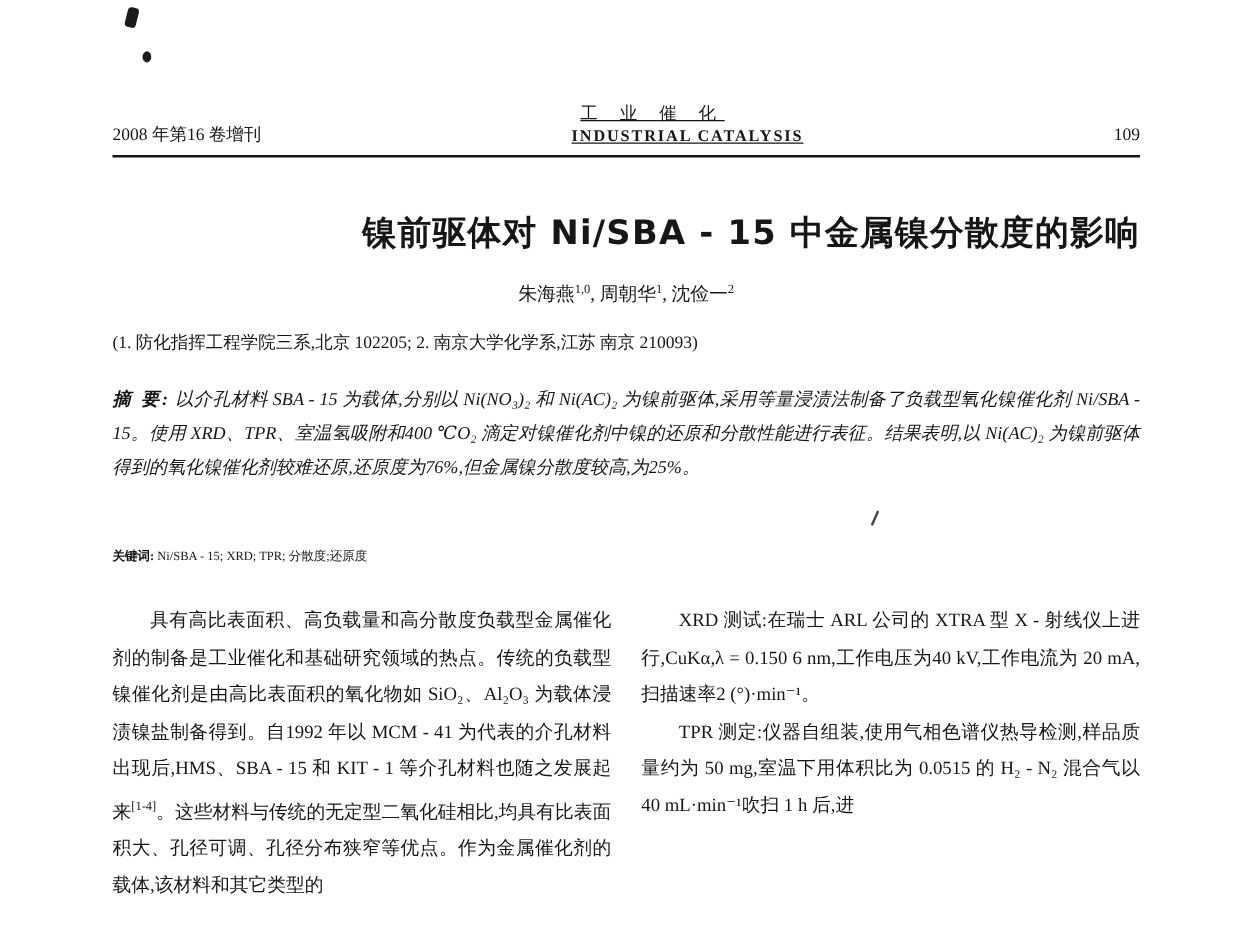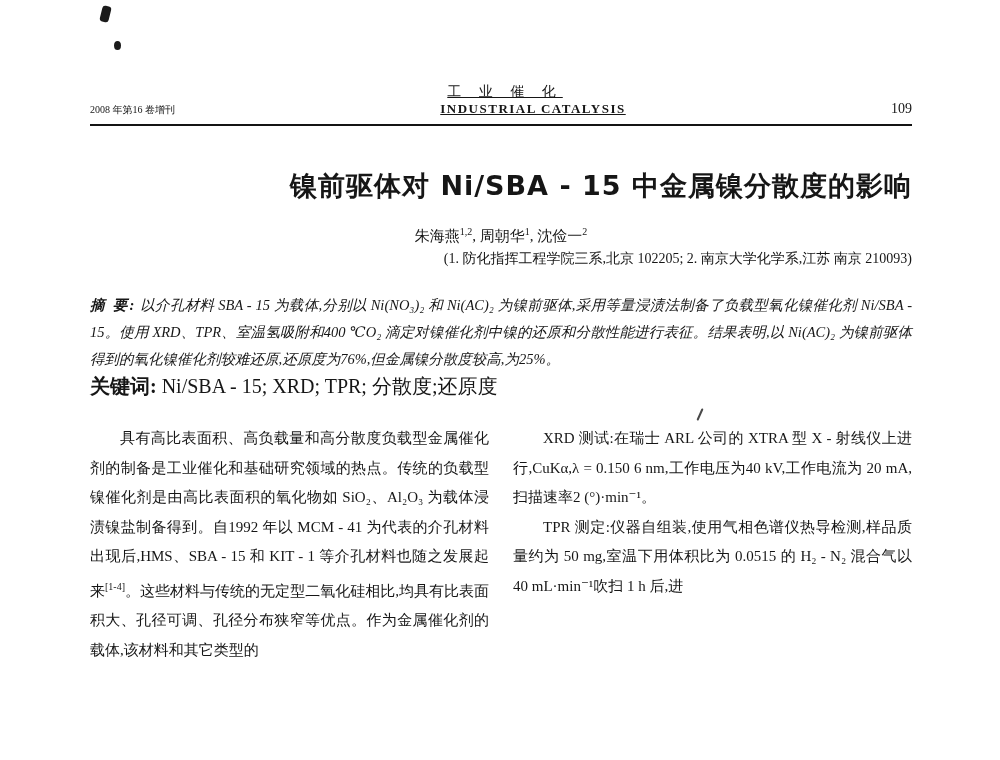--- a/index.html
+++ b/index.html
@@ -9,44 +9,44 @@
     margin:0 auto;
     background:#ffffff;
     color:#161616;
     overflow:hidden;
     font-family:"Liberation Serif","DejaVu Serif",serif;
   }
   .content { padding:84px 88px 0 90px; }
 
   
   .header { display:flex; justify-content:space-between; align-items:flex-end; }
-  .issue { font-size:10px; white-space:nowrap; }
+  .issue { font-size:14px; white-space:nowrap; }
   .journal-center { text-align:left; line-height:1.15;text-decoration:underline; }
   .journal-cn { font-size:14px; letter-spacing:7px; padding-left:7px; }
   .journal-en { font-size:13px; font-weight:bold; letter-spacing:1.5px; margin-top:2px; }
   .pageno { font-size:14px; }
   .rule { border:0; border-top:2px solid #141414; margin:7px 0 0 0; }
 
   
   .title {
     margin-top:42px; text-align:right;
     font-family:"DejaVu Sans","Liberation Sans",sans-serif;
     font-weight:bold; font-size:27px; letter-spacing:1px;
   }
   .authors { margin-top:22px; text-align:center; font-size:15px; }
   .authors sup, .bodytext sup { font-size:10px; }
-  .affiliation { margin-top:4px; text-align:right; font-size:14px; }
+  .affiliation { margin-top:20px; text-align:left; font-size:14px; }
 
   
   .abstract {
     margin-top:24px; font-size:14.5px; line-height:27px;
     text-align:justify; font-style:italic;
   }
   .abstract .label { font-weight:bold; letter-spacing:2px; }
-  .keywords { font-size:20px; line-height:27px; font-style:normal; }
+  .keywords { font-size:10px; line-height:27px; font-style:normal;margin-top:44px; }
   .keywords .label { font-weight:bold; }
 
   
   .columns { display:flex; gap:24px; margin-top:24px; }
   .col { width:399px; font-size:15px; line-height:29.5px; text-align:justify; }
   .col p { margin:0; }
   .indent { text-indent:2em; }
   .sec-heading {
     font-weight:bold;
     font-family:"DejaVu Sans","Liberation Sans",sans-serif;
@@ -76,21 +76,21 @@
         <span class="journal-cn" style="display:block;">工 业 催 化</span>
         <span class="journal-en" style="display:block;">INDUSTRIAL CATALYSIS</span>
       </span>
       <span class="pageno">109</span>
     </div>
     <hr class="rule">
 
     <h1 class="title" style="margin-bottom:0;">镍前驱体对 Ni/SBA - 15 中金属镍分散度的影响</h1>
 
     <div class="authors">
-      <span><span>朱海燕</span><sup>1,2</sup></span><span>,</span>
+      <span><span>朱海燕</span><sup>1,0</sup></span><span>,</span>
       <span><span>周朝华</span><sup>1</sup></span><span>,</span>
       <span><span>沈俭一</span><sup>2</sup></span>
     </div>
 
     <div class="affiliation">(1. 防化指挥工程学院三系,北京 102205; 2. 南京大学化学系,江苏 南京 210093)</div>
 
     <div class="abstract bodytext">
       <span class="label">摘  要:</span>
       <span>以介孔材料 SBA - 15 为载体,分别以 Ni(NO₃)₂ 和 Ni(AC)₂ 为镍前驱体,采用等量浸渍法制备了负载型氧化镍催化剂 Ni/SBA - 15。使用 XRD、TPR、室温氢吸附和400 ℃O₂ 滴定对镍催化剂中镍的还原和分散性能进行表征。结果表明,以 Ni(AC)₂ 为镍前驱体得到的氧化镍催化剂较难还原,还原度为76%,但金属镍分散度较高,为25%。</span>
     </div>

